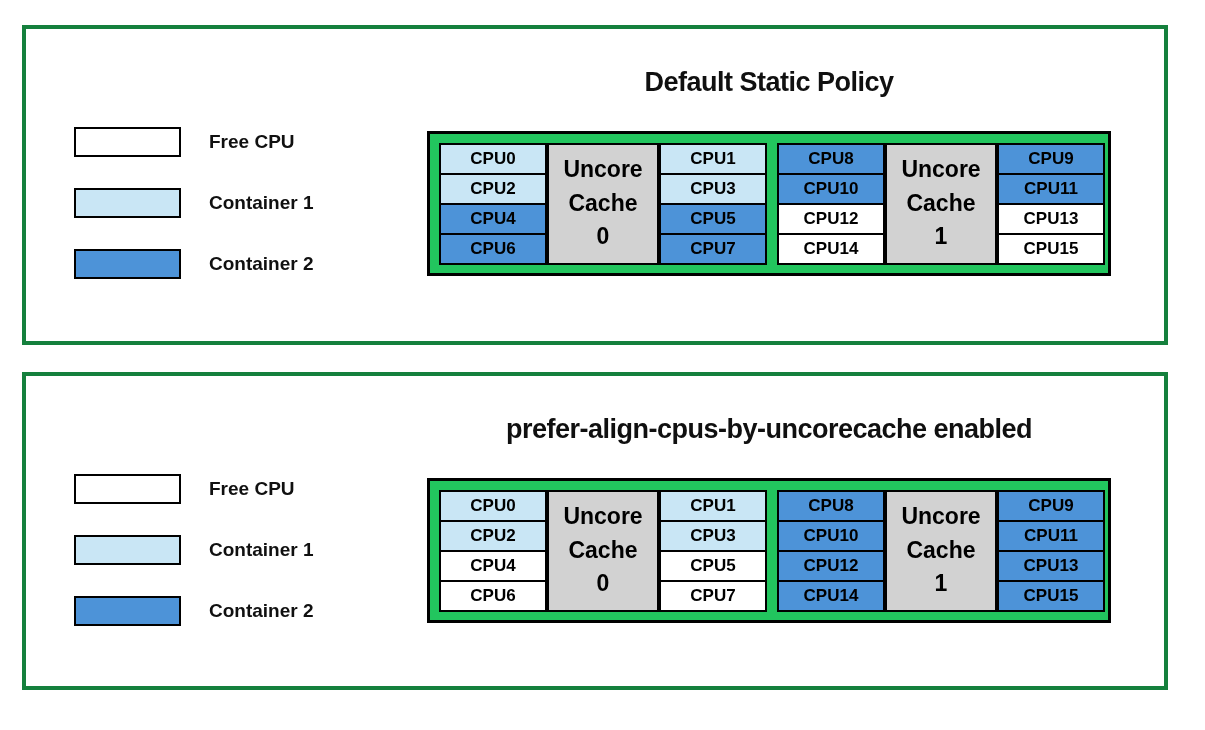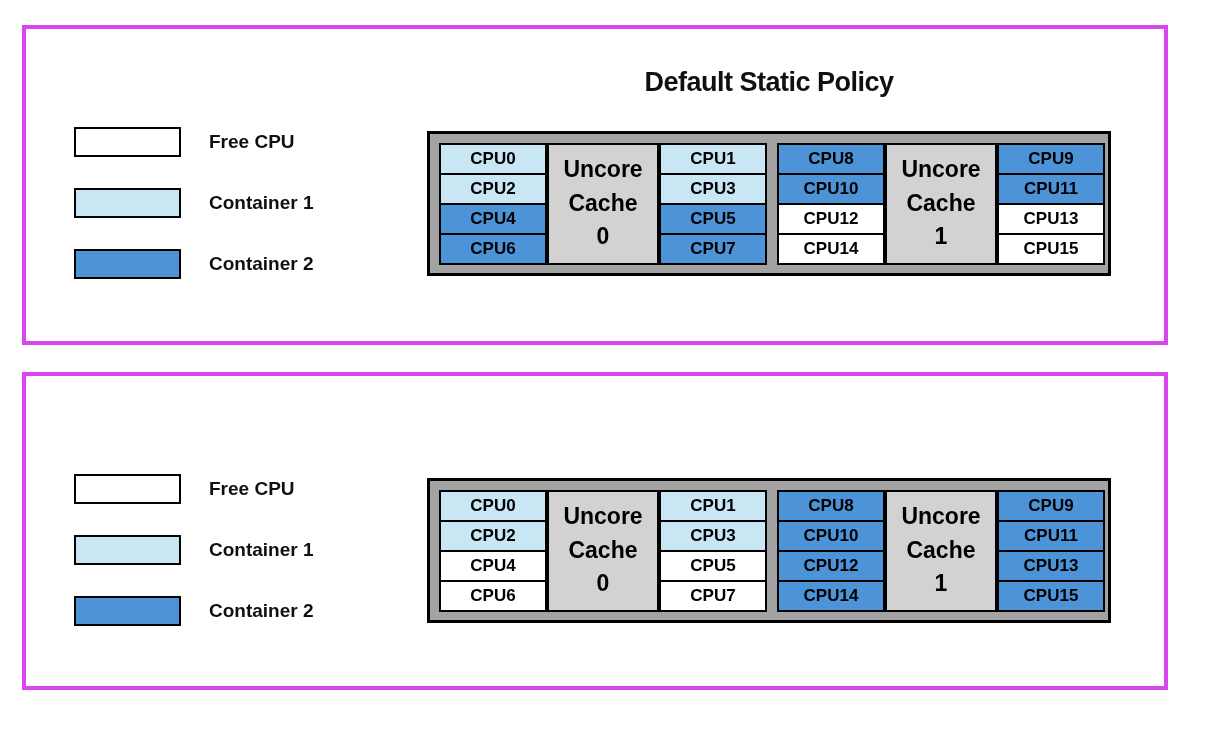--- a/index.html
+++ b/index.html
@@ -12,21 +12,21 @@
     position: relative;
     width: 1205px;
     height: 730px;
     background: #ffffff;
     overflow: hidden;
   }
   .panel {
     position: absolute;
     left: 22px;
     width: 1146px;
-    border: 4px solid #d946ef;
+    border: 4px solid #15803d;
     background: #ffffff;
     box-sizing: border-box;
   }
   #panel-0 { top: 25px;  height: 320px; }
   #panel-1 { top: 372px; height: 318px; }
 
   .panel-title {
     position: absolute;
     left: 401px;
     width: 684px;
@@ -67,21 +67,21 @@
   }
 
   .diagram {
     position: absolute;
     left: 401px;
     top: 102px;
     width: 684px;
     height: 145px;
     border: 3px solid #000000;
     box-sizing: border-box;
-    background: #a3a3a3;
+    background: #22c55e;
     display: flex;
     align-items: center;
     justify-content: flex-start;
     padding: 0 9px;
     gap: 10px;
   }
   .uc-group {
     display: flex;
     align-items: flex-start;
   }
@@ -180,20 +180,21 @@
             <div class="cpu-cell" style="background: rgb(77, 147, 216);">CPU9</div>
             <div class="cpu-cell" style="background: rgb(77, 147, 216);">CPU11</div>
             <div class="cpu-cell" style="background: rgb(255, 255, 255);">CPU13</div>
             <div class="cpu-cell" style="background: rgb(255, 255, 255);">CPU15</div>
           </div>
         </div>
       </div>
   </div>
 
   <div class="panel" id="panel-1">
+    <div class="panel-title">prefer-align-cpus-by-uncorecache enabled</div>
     <div class="legend">
         <div class="legend-item">
           <div class="legend-swatch" style="background: rgb(255, 255, 255);"></div>
           <span class="legend-label">Free CPU</span>
         </div>
         <div class="legend-item">
           <div class="legend-swatch" style="background: rgb(201, 230, 245);"></div>
           <span class="legend-label">Container 1</span>
         </div>
         <div class="legend-item">

